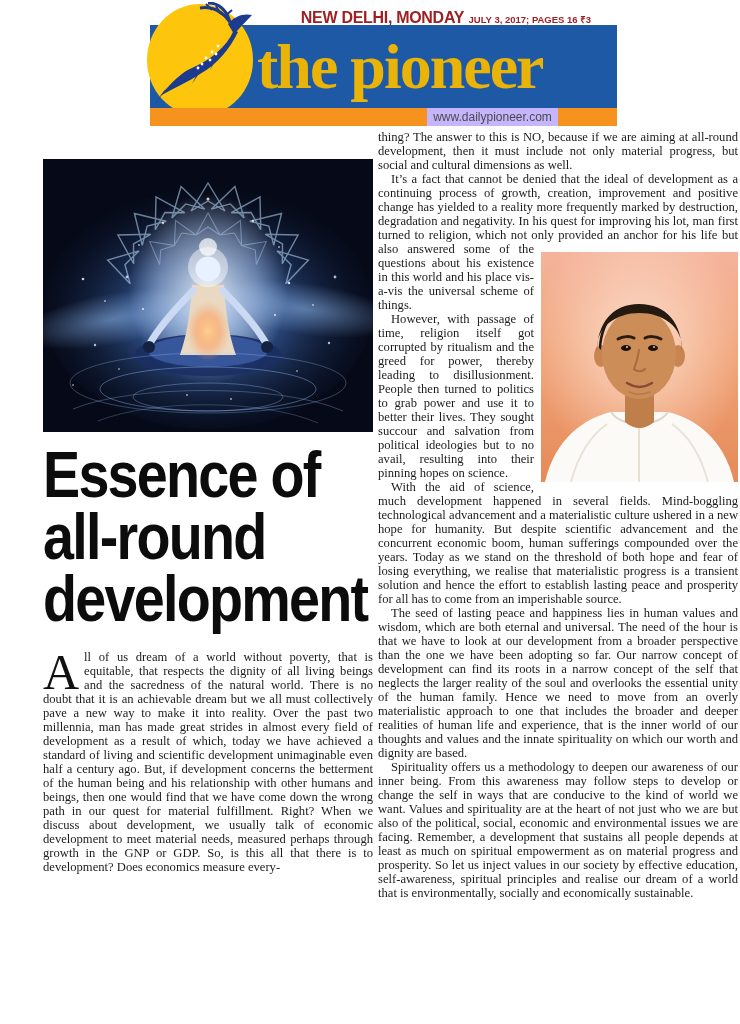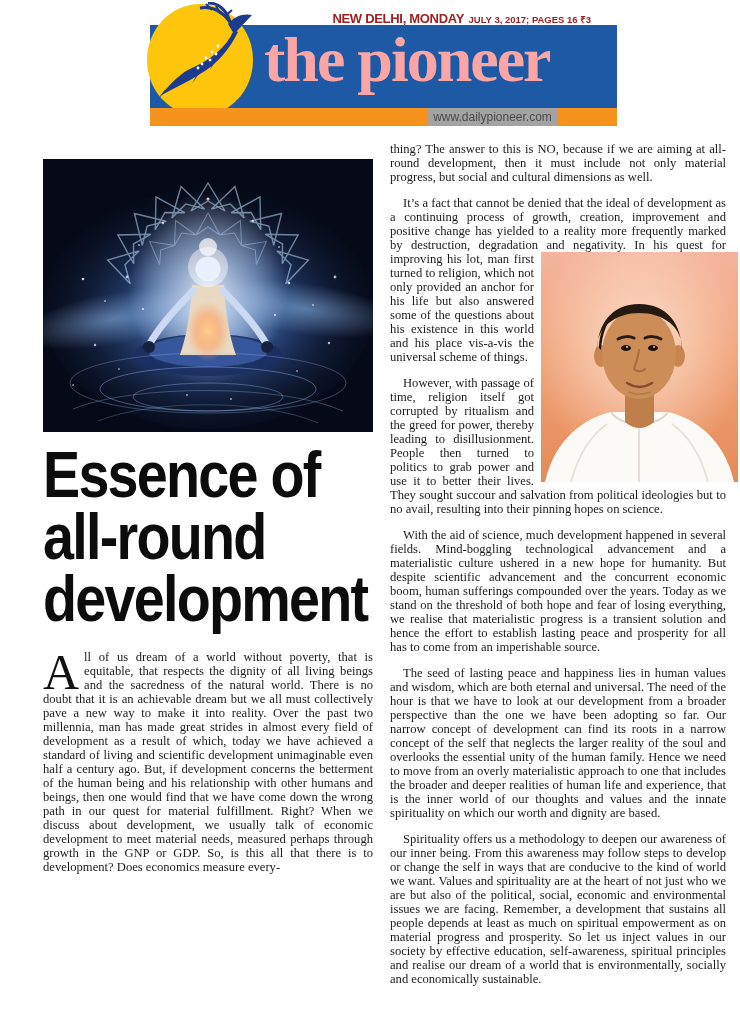--- a/index.html
+++ b/index.html
@@ -2,38 +2,38 @@
 <html><head>
 <meta charset="utf-8">
 <style>
   html,body{margin:0;padding:0;background:#e8e8e8;}
   .page{position:relative;width:740px;height:1024px;background:#fff;overflow:hidden;
         font-family:"Liberation Serif",serif;color:#1b1b1b;}
 
   
   .dateline{position:absolute;top:9px;left:0;width:591px;text-align:right;
             font-family:"Liberation Sans",sans-serif;font-weight:bold;color:#9e2022;white-space:nowrap;}
-  .dateline .big{font-size:13px;letter-spacing:-0.3px;}
+  .dateline .big{font-size:16px;letter-spacing:-0.3px;}
   .dateline .small{font-size:9.5px;}
   .blueband{position:absolute;left:150px;top:25px;width:467px;height:83px;background:#1e59a6;}
-  .masthead-title{position:absolute;left:102px;bottom:4px;margin:12px;color:#fca5a5;
+  .masthead-title{position:absolute;left:102px;bottom:4px;margin:5px;color:#eab308;
                   font-family:"Liberation Serif",serif;font-weight:bold;font-size:64px;
                   line-height:64px;letter-spacing:-2px;white-space:nowrap;}
   .logo{position:absolute;left:146px;top:2px;width:112px;height:116px;}
   .orangestrip{position:absolute;left:150px;top:108px;width:467px;height:18px;background:#f6921e;}
-  .urlbox{position:absolute;left:277px;top:0;width:131px;height:18px;background:#a3a3a3;
+  .urlbox{position:absolute;left:277px;top:0;width:131px;height:18px;background:#c4b5fd;
           font-family:"Liberation Sans",sans-serif;font-size:12px;line-height:18px;
           color:#4a4a4a;text-align:center;}
 
   
   .leftcol{position:absolute;left:43px;top:159px;width:330px;}
   .rightcol{position:absolute;left:378px;top:130px;width:360px;}
 
   .body-text{font-size:12.6px;line-height:14px;text-align:justify;color:#1b1b1b;}
-  .rp{margin:12px;text-indent:13px;}
+  .rp{margin:0;text-indent:13px;}
   .rp.first{text-indent:0;}
 
   .float-spacer{float:right;width:0;height:122px;}
   .portrait-wrap{float:right;clear:right;width:197px;height:230px;margin:0 0 3px 7px;}
 
   .med-img{display:block;width:330px;height:273px;}
 
   .headline{margin:12px 0 0 0;font-family:"Liberation Sans",sans-serif;font-weight:bold;
             color:#0c0c0c;font-size:64px;line-height:62px;letter-spacing:-2px;
             width:380px;transform:scaleX(0.87);transform-origin:0 0;}

